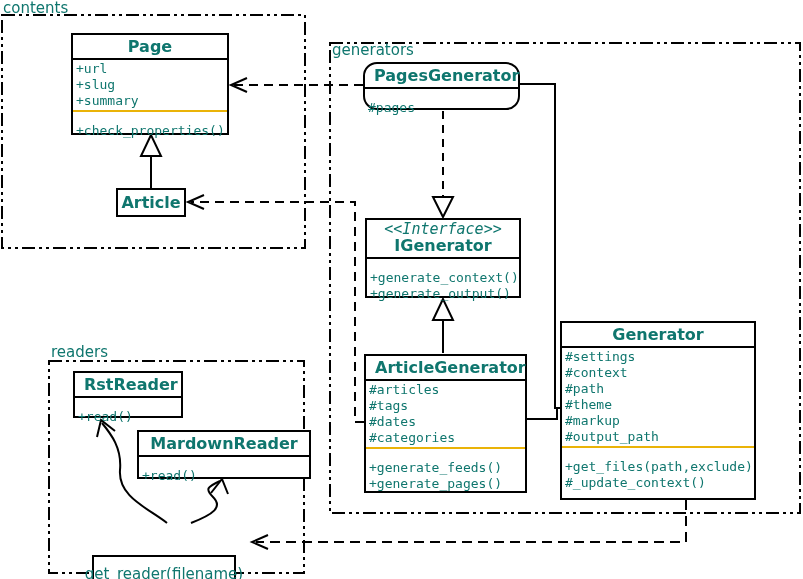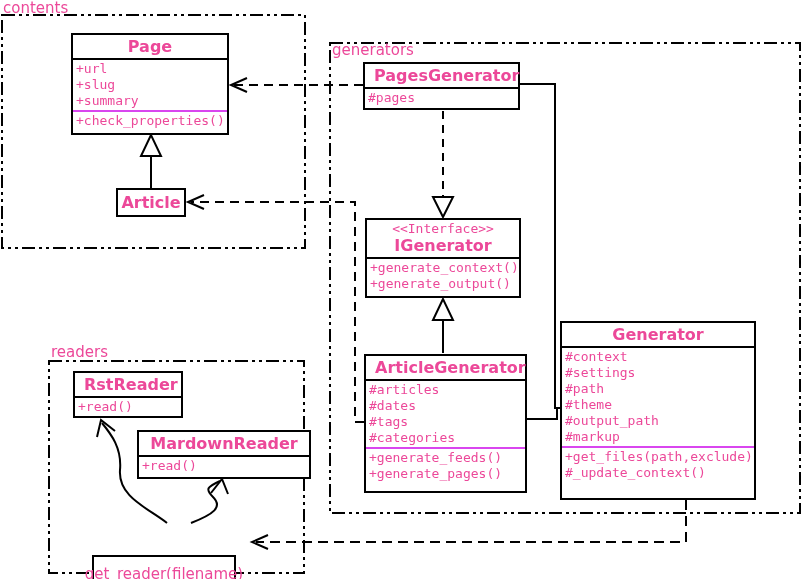--- a/index.html
+++ b/index.html
@@ -1,40 +1,40 @@
 <!DOCTYPE html>
 <html><head>
 <meta charset="utf-8">
 <style>
   html,body { margin:0; padding:0; background:#fff; }
   .stage {
     position:relative; width:803px; height:579px; background:#fff;
-    font-family:"DejaVu Sans", sans-serif; color:#ec4899; overflow:hidden;
+    font-family:"DejaVu Sans", sans-serif; color:#0f766e; overflow:hidden;
   }
   svg.layer { position:absolute; left:0; top:0; }
   .pkg-label {
     position:absolute; font-size:15px; line-height:17px; white-space:nowrap;
   }
   .uml {
     position:absolute; background:#fff; border:2px solid #000;
     box-sizing:border-box; display:flex; flex-direction:column;
   }
   .uml .title {
     font-weight:bold; font-size:16px; line-height:19px; text-align:center;
     padding:2px 9px; border-bottom:2px solid #000; white-space:nowrap;
   }
   .uml .title.no-divider { border-bottom:none; flex:1; display:flex; align-items:center; justify-content:center; }
   .uml .compartment {
     font-family:"DejaVu Sans Mono", monospace; font-size:13px; line-height:16px;
-    padding:1px 3px; border-bottom:2px solid #d946ef; white-space:nowrap;
+    padding:1px 3px; border-bottom:2px solid #eab308; white-space:nowrap;
   }
-  .uml .compartment:last-child { border-bottom:none; flex:1; }
+  .uml .compartment:last-child { border-bottom:none; flex:1;margin-top:10px; }
   .stereotype {
     display:block; font-weight:normal; font-family:"DejaVu Sans Mono", monospace;
-    font-size:13px; line-height:14px;
+    font-size:15px; line-height:14px;font-style:italic;
   }
   .plainbox {
     position:absolute; background:#fff; border:2px solid #000; box-sizing:border-box;
     display:flex; align-items:center; justify-content:center;
     font-size:15px; white-space:nowrap;
   }
 </style>
 </head>
 <body>
 
@@ -106,21 +106,21 @@
     </div>
     <div class="compartment">
       <div>+check_properties()</div>
     </div>
   </div>
 
   <div class="uml" style="left:116px; top:188px; width:70px; height:29px;">
     <div class="title no-divider">Article</div>
   </div>
 
-  <div class="uml" style="left:363px; top:62px; width:157px; height:48px;">
+  <div class="uml" style="left:363px; top:62px; width:157px; height:48px;border-radius:14px;">
     <div class="title">PagesGenerator</div>
     <div class="compartment">
       <div>#pages</div>
     </div>
   </div>
 
   <div class="uml" style="left:365px; top:218px; width:156px; height:80px;">
     <div class="title">
       <span class="stereotype">&lt;&lt;Interface&gt;&gt;</span>
       <span>IGenerator</span>
@@ -128,39 +128,39 @@
     <div class="compartment">
       <div>+generate_context()</div>
       <div>+generate_output()</div>
     </div>
   </div>
 
   <div class="uml" style="left:364px; top:354px; width:163px; height:139px;">
     <div class="title">ArticleGenerator</div>
     <div class="compartment">
       <div>#articles</div>
+      <div>#tags</div>
       <div>#dates</div>
-      <div>#tags</div>
       <div>#categories</div>
     </div>
     <div class="compartment">
       <div>+generate_feeds()</div>
       <div>+generate_pages()</div>
     </div>
   </div>
 
   <div class="uml" style="left:560px; top:321px; width:196px; height:179px;">
     <div class="title">Generator</div>
     <div class="compartment">
+      <div>#settings</div>
       <div>#context</div>
-      <div>#settings</div>
       <div>#path</div>
       <div>#theme</div>
+      <div>#markup</div>
       <div>#output_path</div>
-      <div>#markup</div>
     </div>
     <div class="compartment">
       <div>+get_files(path,exclude)</div>
       <div>#_update_context()</div>
     </div>
   </div>
 
   <div class="uml" style="left:73px; top:371px; width:110px; height:47px;">
     <div class="title">RstReader</div>
     <div class="compartment">

